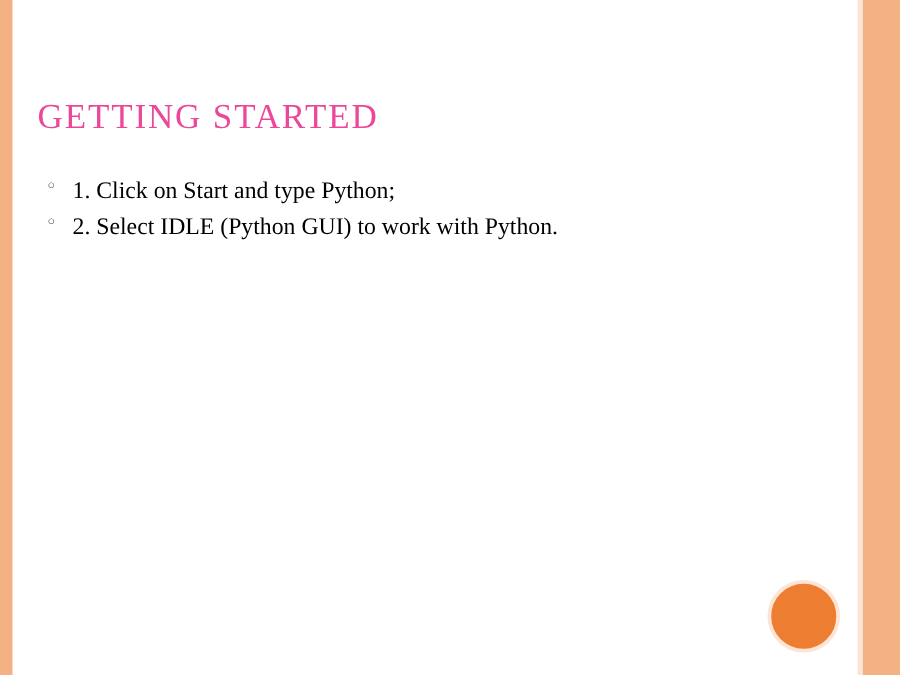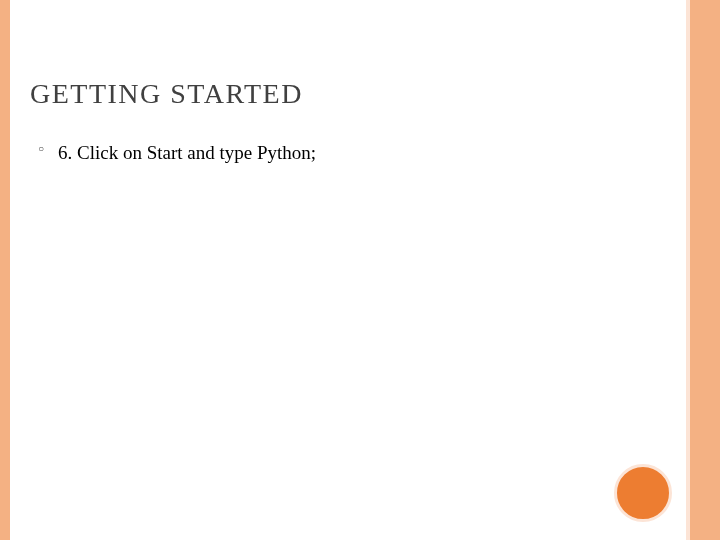--- a/index.html
+++ b/index.html
@@ -40,21 +40,21 @@
       background: #fce4d6;
     }
     .content {
       position: absolute;
       left: 30px;
       top: 78px;
       width: 620px;
     }
     .title {
       font-size: 28px;
-      color: #404040;
+      color: #ec4899;
       letter-spacing: 1.5px;
       margin-bottom: 30px;
       font-weight: normal;
     }
     .bullet-list {
       list-style: none;
       padding-left: 8px;
     }
     .bullet-item {
       position: relative;
@@ -86,17 +86,18 @@
 </head>
 <body>
 
 <div class="border-left"></div>
 <div class="border-right"></div>
 <div class="border-right-inner"></div>
 
 <div class="content">
   <h1 class="title">GETTING STARTED</h1>
   <ul class="bullet-list">
-    <li class="bullet-item">6. Click on Start and type Python;</li>
+    <li class="bullet-item">1. Click on Start and type Python;</li>
+    <li class="bullet-item">2. Select IDLE (Python GUI) to work with Python.</li>
   </ul>
 </div>
 
 <div class="circle-decoration"></div>
 
 </body></html>

